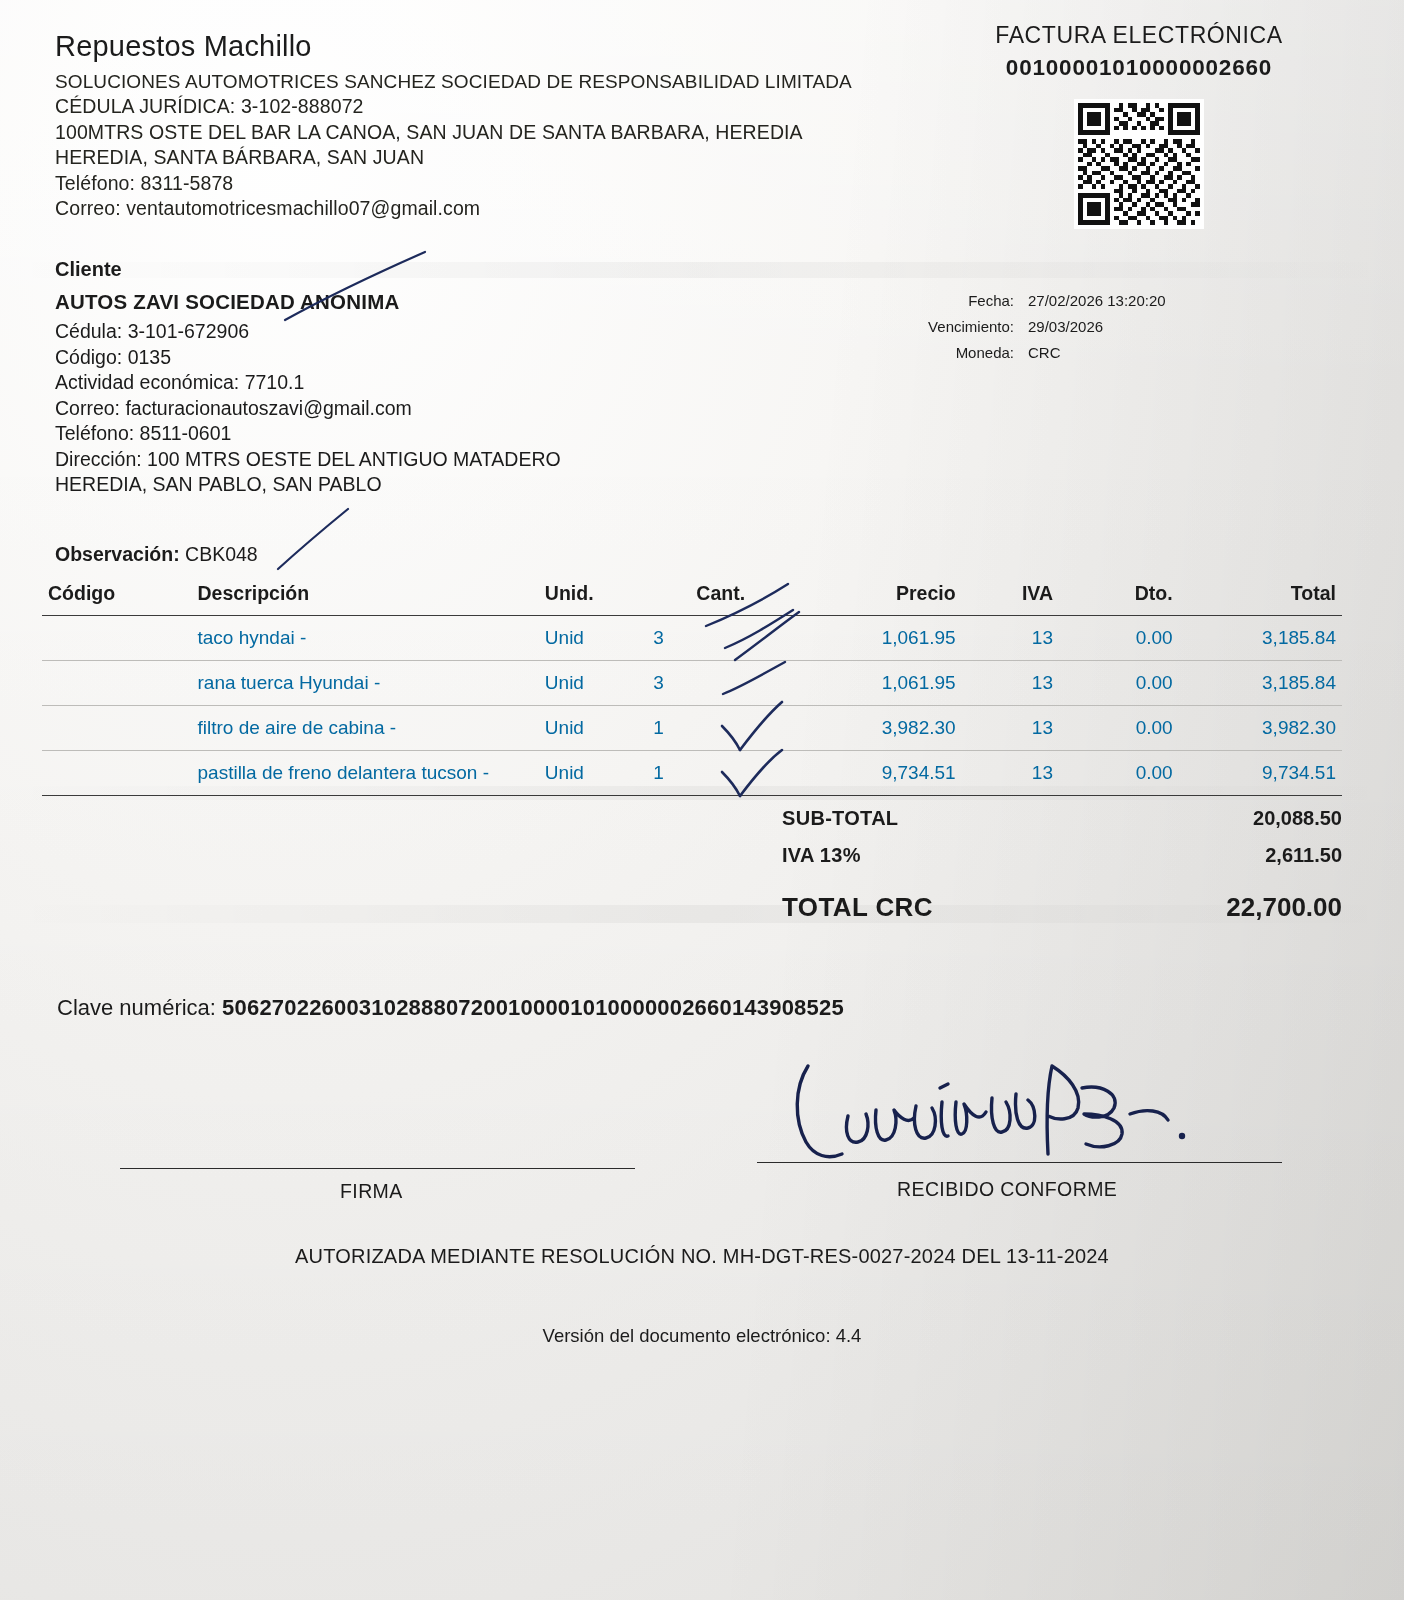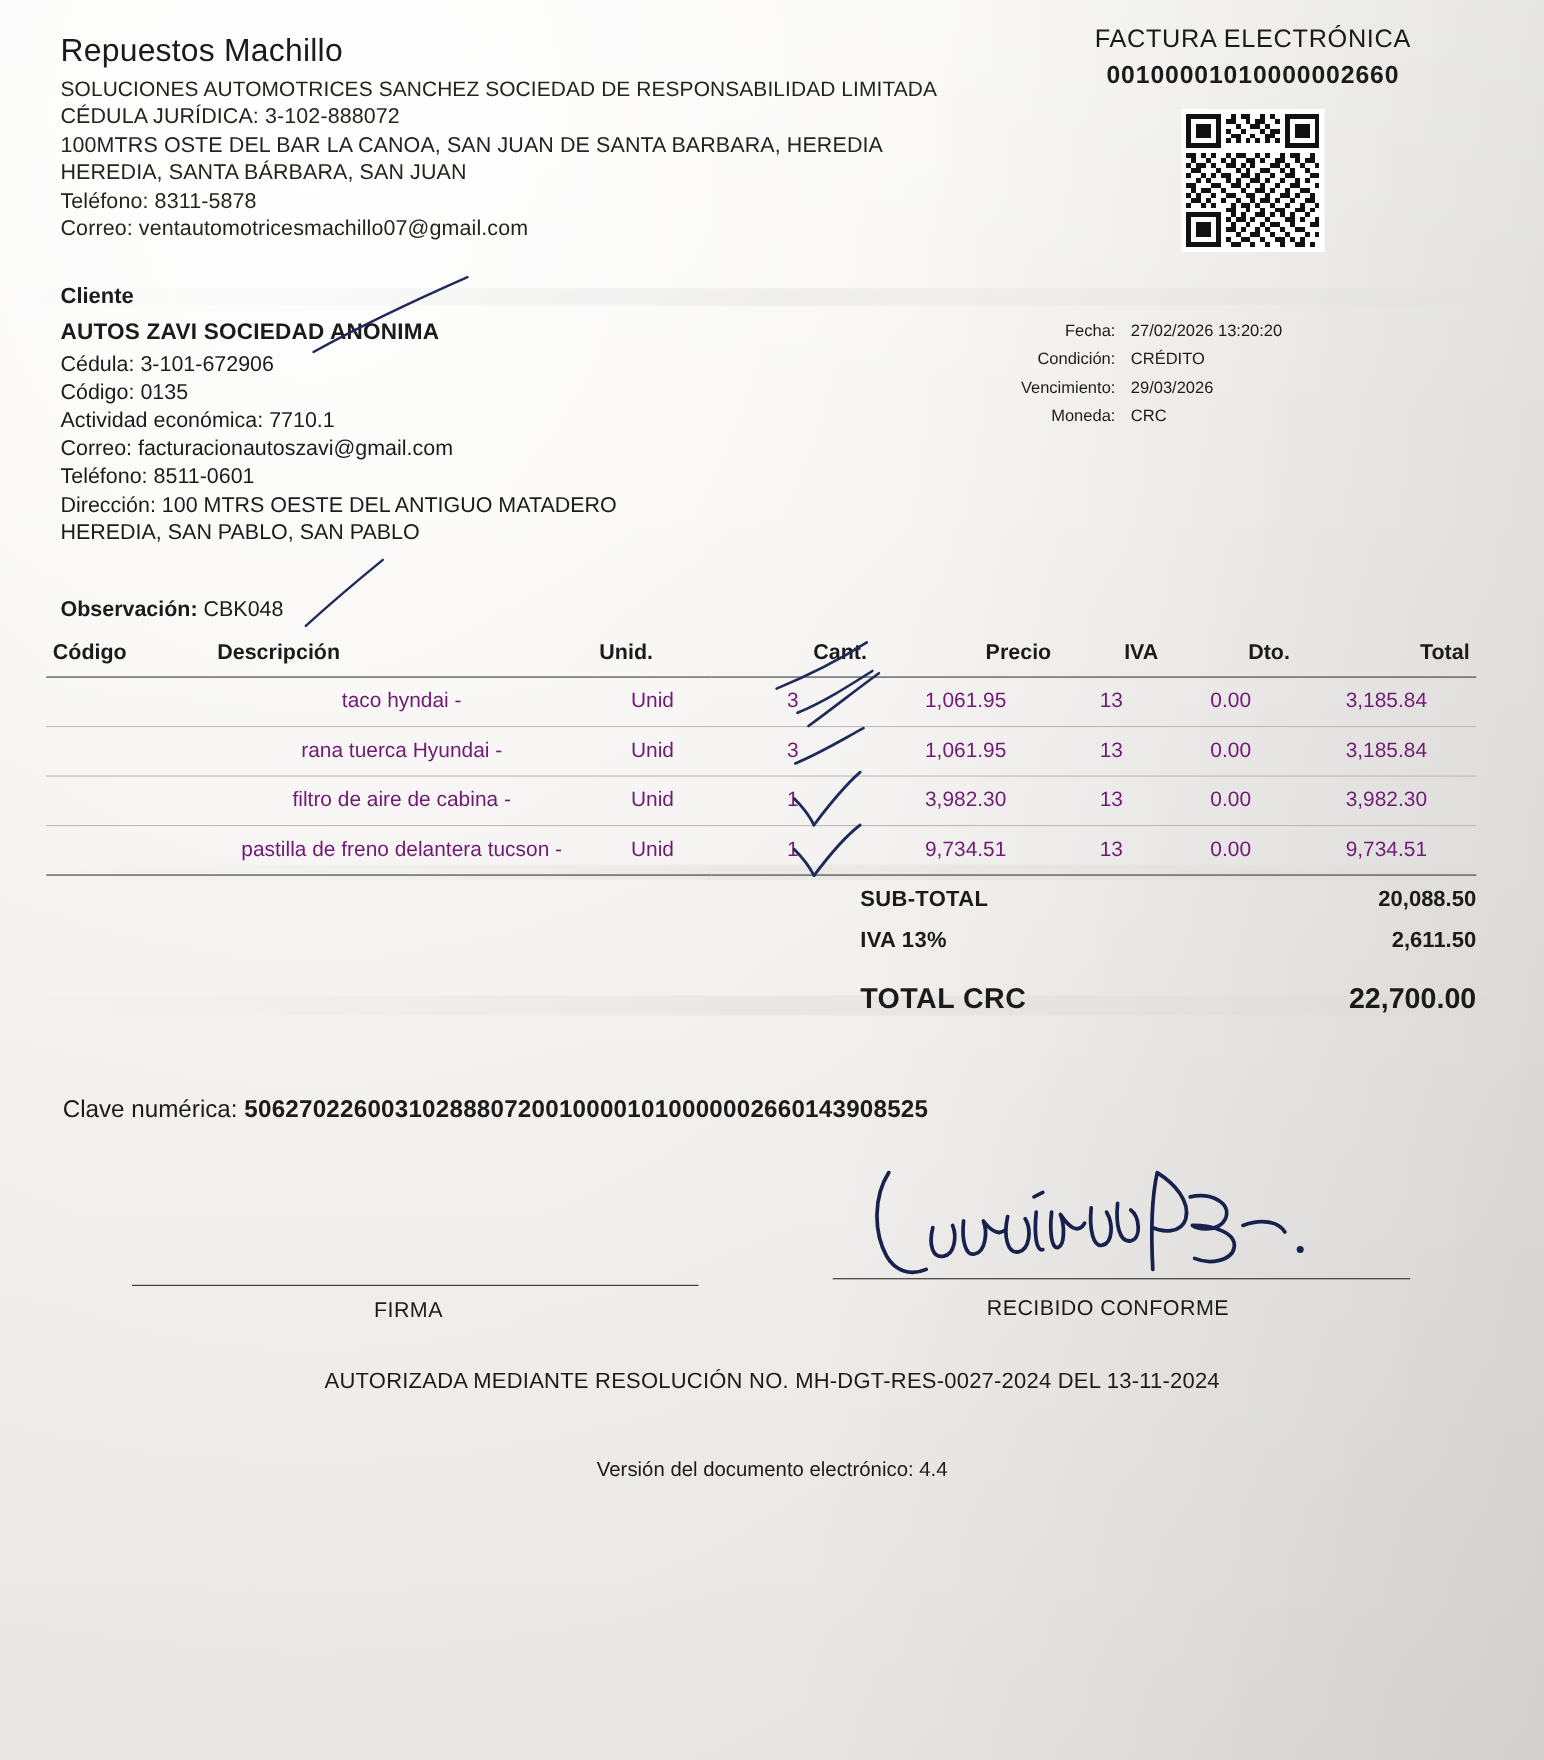--- a/index.html
+++ b/index.html
@@ -155,33 +155,32 @@
   }
   .items th {
     font-weight: bold;
     font-size: 19.5px;
     padding: 4px 6px 10px 6px;
     border-bottom: 1.6px solid #3b3b3b;
   }
   .items td {
     padding: 11px 6px;
     border-bottom: 1.1px solid #bdbcb9;
-    color: #701a75;
-    text-align: center;
+    color: #0369a1;
   }
   .c-codigo { width: 150px; text-align: left; }
   .c-desc   { width: 375px; text-align: left; }
   .c-unid   { width: 105px; text-align: left; }
   .c-cant   { width: 150px; text-align: left; }
   .c-precio { width: 170px; text-align: right; }
   .c-iva    { width: 95px;  text-align: right; }
   .c-dto    { width: 120px; text-align: right; }
   .c-total  { width: 165px; text-align: right; }
   th.c-desc { padding-left: 6px; }
-  th.c-cant { text-align: right; margin-left: 16px; }
+  th.c-cant { text-align: center; margin-left: 16px; }
   .items tr:last-child td { border-bottom: 1.6px solid #3b3b3b; }
 
   
   .totals {
     position: absolute;
     right: 62px;
     top: 800px;
     width: 560px;
     font-size: 20px;
   }
@@ -505,24 +504,20 @@
     <div class="client-line">Dirección: 100 MTRS OESTE DEL ANTIGUO MATADERO</div>
     <div class="client-line">HEREDIA, SAN PABLO, SAN PABLO</div>
   </div>
 
   <div class="meta">
     <div class="meta-row">
       <div class="meta-key">Fecha:</div>
       <div class="meta-val">27/02/2026 13:20:20</div>
     </div>
     <div class="meta-row">
-      <div class="meta-key">Condición:</div>
-      <div class="meta-val">CRÉDITO</div>
-    </div>
-    <div class="meta-row">
       <div class="meta-key">Vencimiento:</div>
       <div class="meta-val">29/03/2026</div>
     </div>
     <div class="meta-row">
       <div class="meta-key">Moneda:</div>
       <div class="meta-val">CRC</div>
     </div>
   </div>
 
   <div class="observacion">

